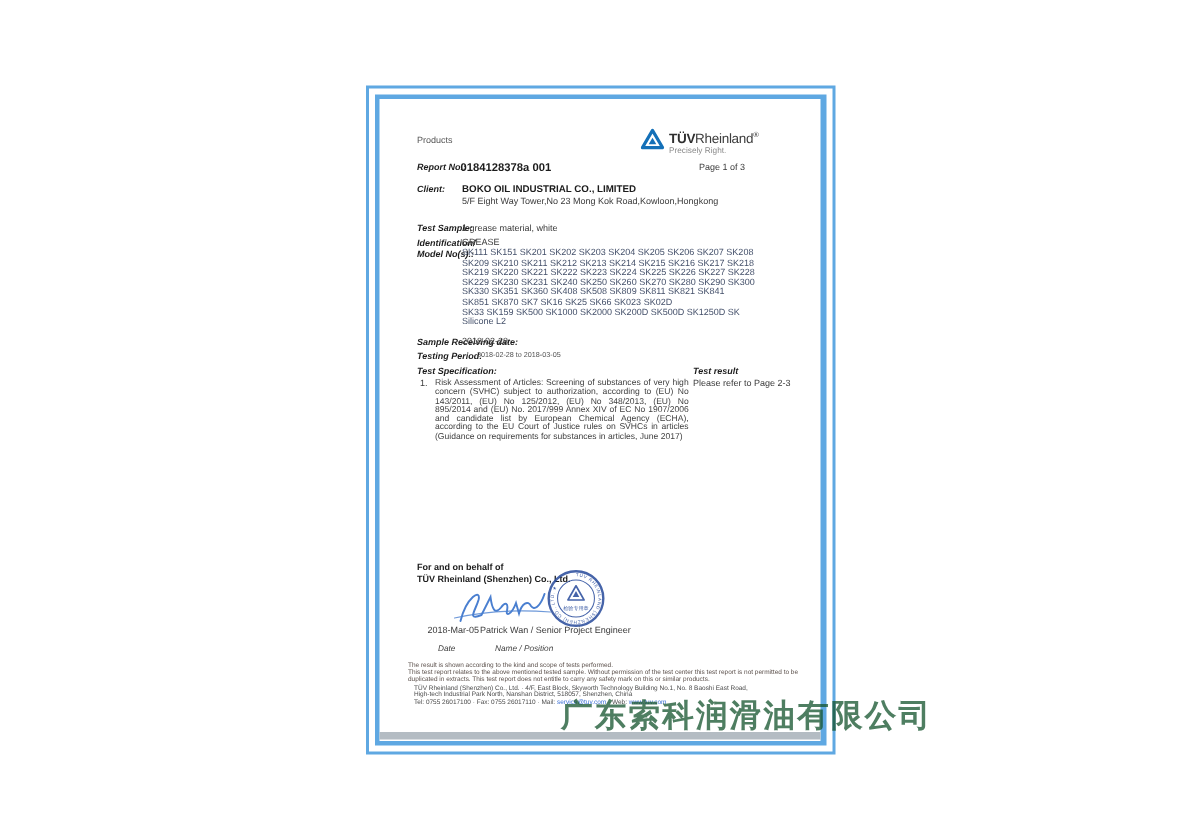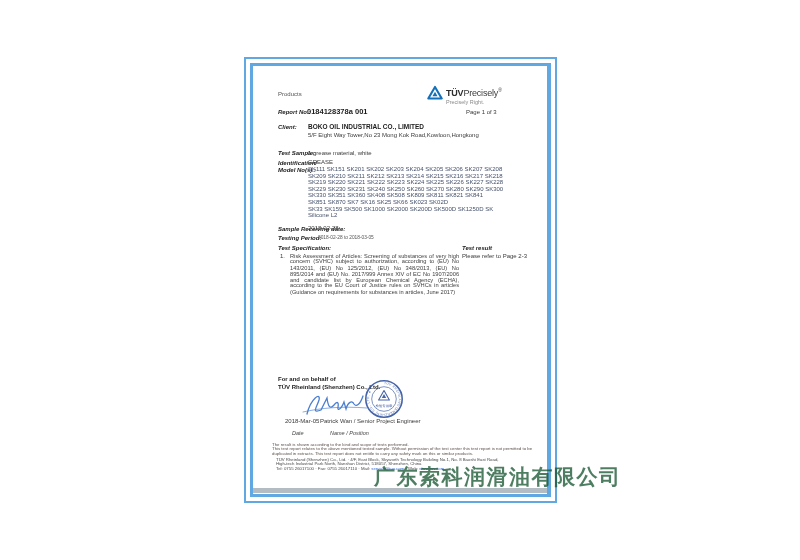--- a/index.html
+++ b/index.html
@@ -66,21 +66,21 @@
     <div class="abs txt" style="left:25px; top:25px; color:#555;">Products</div>
 
     <div class="abs logo" style="left:174px; top:19px;">
       <span>
         <svg width="16" height="15" viewBox="0 0 20 18">
           <path d="M10,2 L18.4,16.4 H1.6 Z" fill="none" stroke="#1470b8" stroke-width="2.6" stroke-linejoin="round"></path>
           <path d="M10,8.2 L13.2,13.6 H6.8 Z" fill="#1470b8"></path>
         </svg>
       </span>
       <span style="display:flex; flex-direction:column;">
-        <span class="logo-text-main"><b>TÜV</b><span>Precisely</span><sup class="logo-reg">®</sup></span>
+        <span class="logo-text-main"><b>TÜV</b><span>Rheinland</span><sup class="logo-reg">®</sup></span>
         <span class="logo-tag">Precisely Right.</span>
       </span>
     </div>
 
     <div class="abs lbl" style="left:25px; top:43px;">Report No.:</div>
     <div class="abs txt-b" style="left:54px; top:42px; font-size:7.5px;">0184128378a 001</div>
     <div class="abs txt" style="left:213px; top:43px;">Page 1 of 3</div>
 
     <div class="abs lbl" style="left:25px; top:58px;">Client:</div>
     <div class="abs txt-b" style="left:55px; top:57px;">BOKO OIL INDUSTRIAL CO., LIMITED</div>

